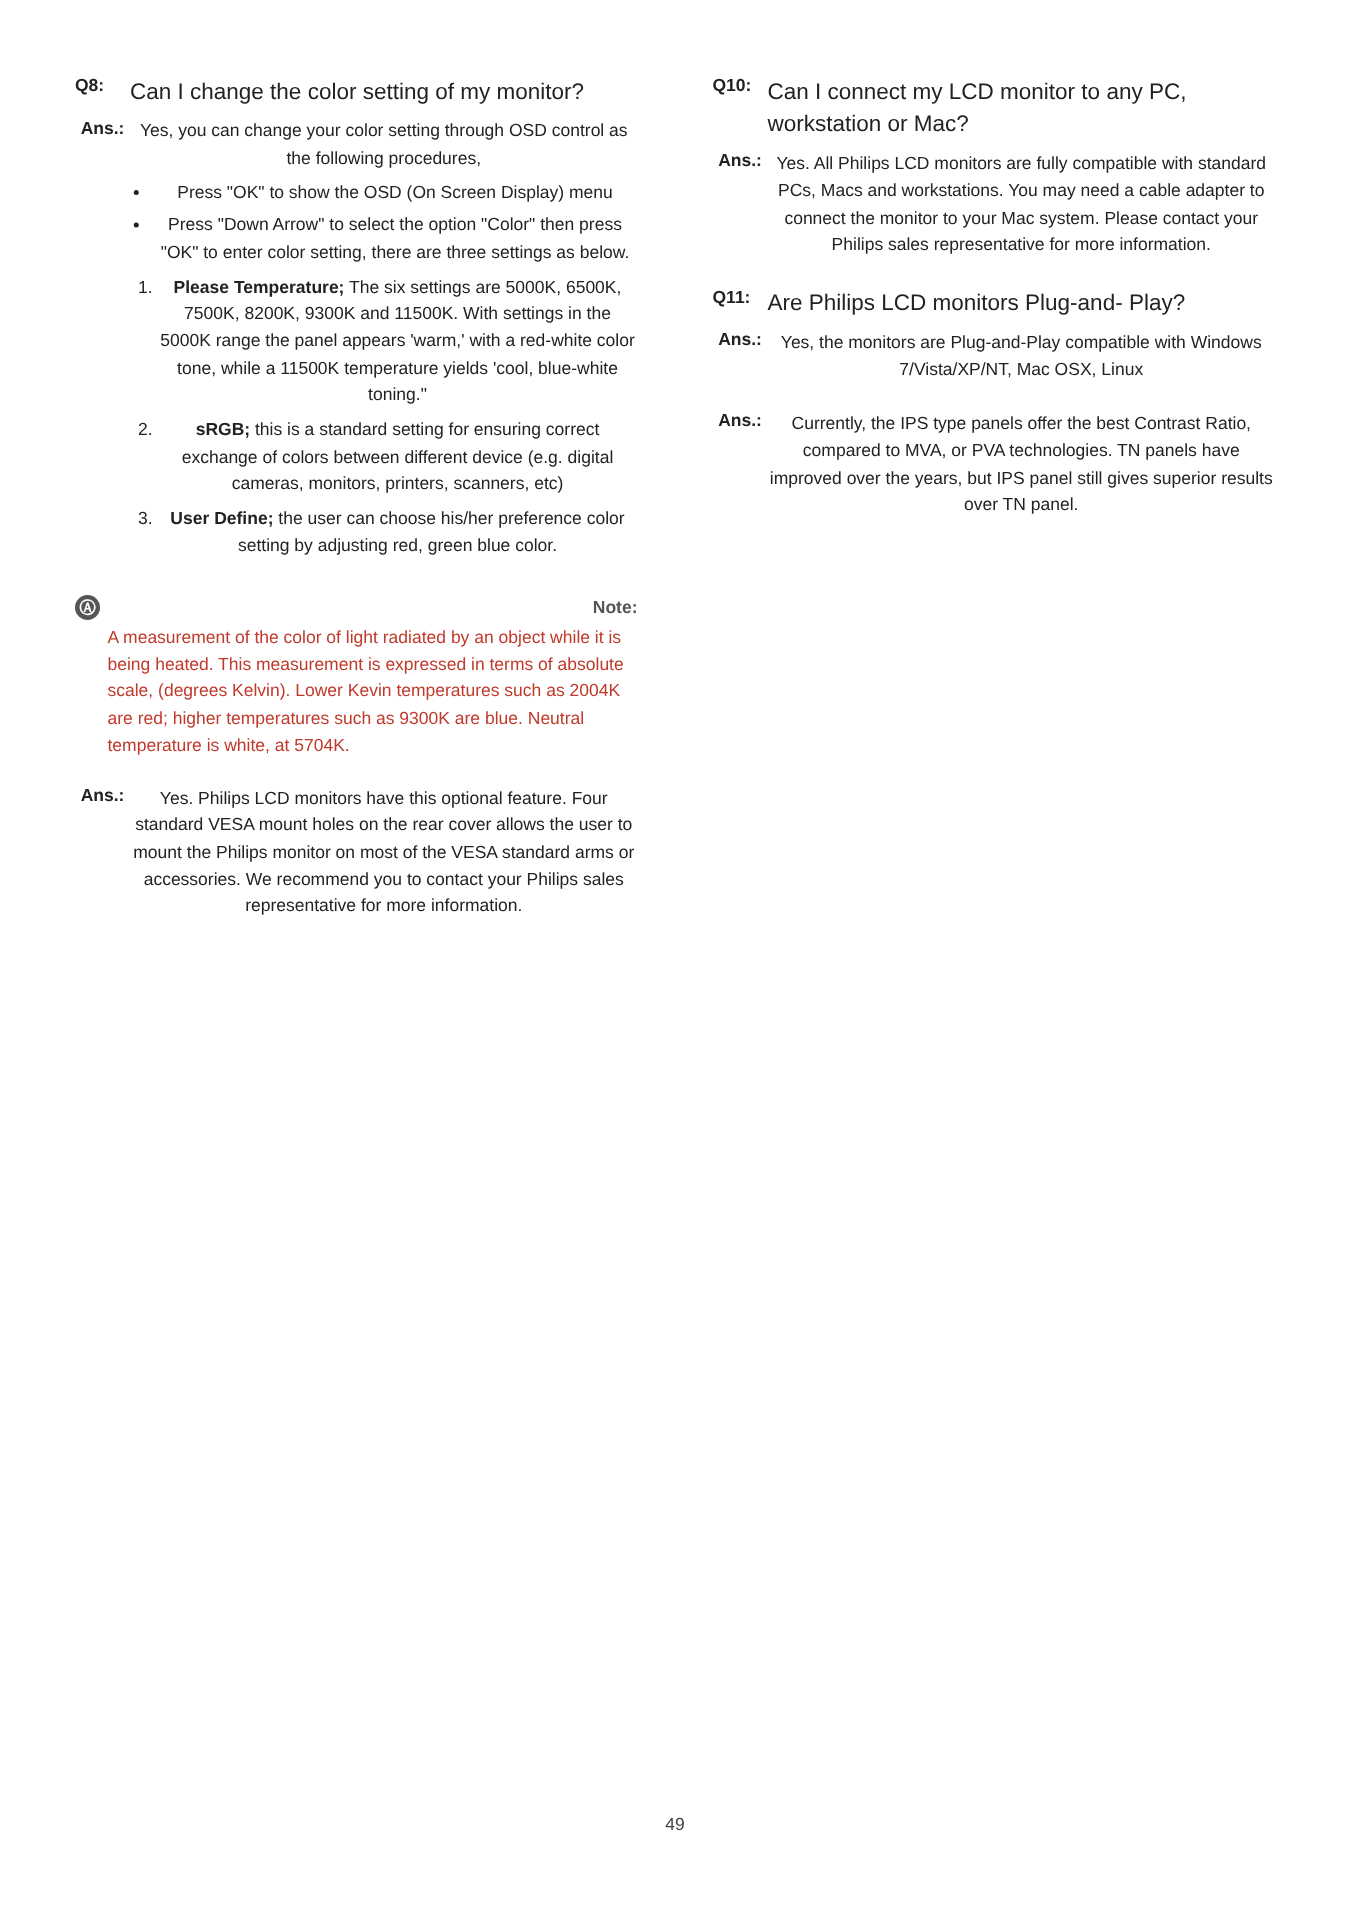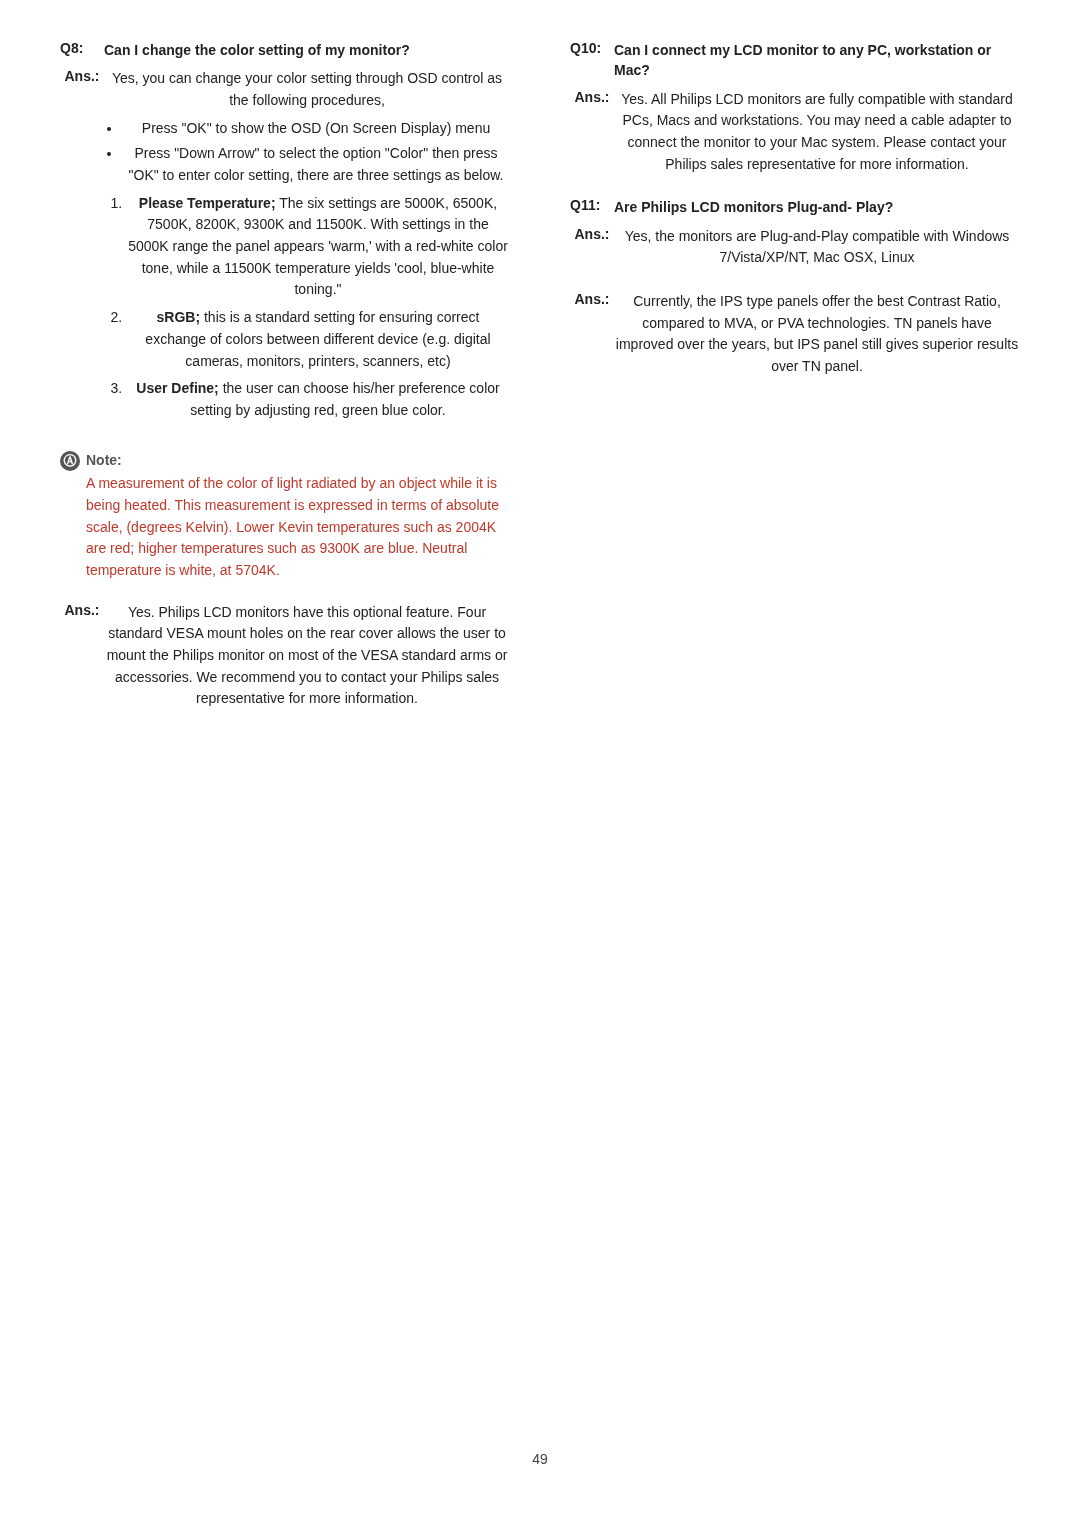--- a/index.html
+++ b/index.html
@@ -16,20 +16,21 @@
       min-height: 1527px;
       padding: 40px 60px 60px 60px;
       display: flex;
       flex-direction: column;
     }
     .columns {
       display: flex;
       flex-direction: row;
       gap: 40px;
       flex: 1;
+      margin-top: 20px;
     }
     .col-left {
       flex: 1;
       padding-right: 10px;
     }
     .col-right {
       flex: 1;
       padding-left: 10px;
     }
     .qa-block {
@@ -39,22 +40,22 @@
       display: flex;
       flex-direction: row;
       margin-bottom: 8px;
     }
     .q-label {
       font-weight: bold;
       min-width: 44px;
       font-size: 14px;
     }
     .q-text {
-      font-weight: bold;
-      font-size: 14px;
+      font-weight: normal;
+      font-size: 18px;
       line-height: 1.45;
     }
     .answer-row {
       display: flex;
       flex-direction: row;
       margin-bottom: 4px;
       text-align: center;
     }
     .ans-label {
       font-weight: bold;
@@ -105,20 +106,21 @@
       font-weight: bold;
     }
     .note-content {
       font-size: 14px;
       line-height: 1.55;
     }
     .note-label {
       font-weight: bold;
       color: #555;
       margin-bottom: 2px;
+      text-align: right;
     }
     .note-text {
       color: #c0392b;
     }
     .page-number {
       text-align: center;
       margin-top: 42px;
       font-size: 14px;
       color: #444;
     }

